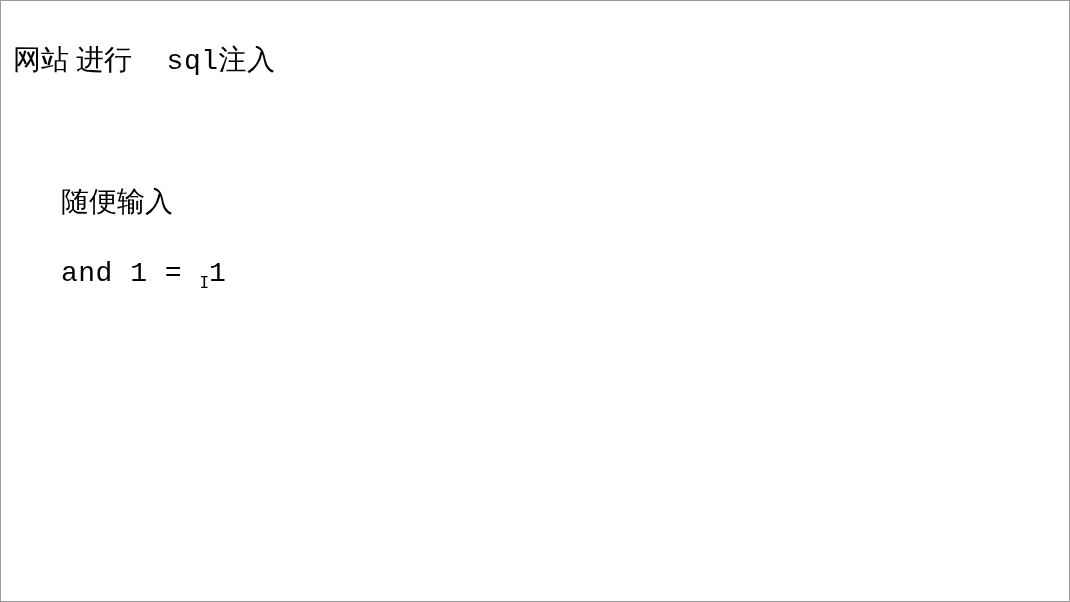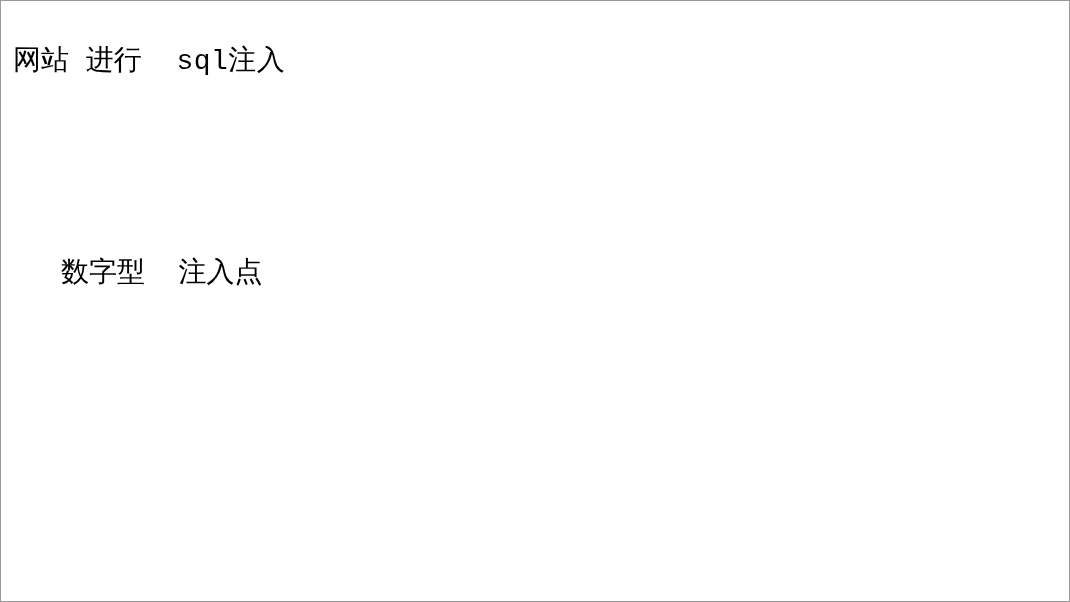--- a/index.html
+++ b/index.html
@@ -31,21 +31,21 @@
       line-height: 1.25;
       white-space: pre;
       color: #000;
     }
     .mono {
       font-family: "Consolas", "Courier New", monospace;
       letter-spacing: 0.5px;
       text-align: center;
     }
     .cjk {
-      font-family: Liberation Mono, monospace;
+      font-family: Liberation Serif, serif;
       margin-top: 32px;
     }
     .line {
       min-height: 35px;
     }
     .blank {
       min-height: 35px;
     }
     .indent1 {
       padding-left: 48px;
@@ -59,22 +59,23 @@
     }
   </style>
 </head>
 <body>
 
 <div class="outer">
   <div class="tab-bar"></div>
   <div class="content">
 <div class="line"><span class="cjk">网站 进行</span><span class="mono">  sql注入</span></div>
 <div class="blank"></div>
+<div class="line indent1"><span class="cjk">随便输入</span></div>
+<div class="line indent1"><span class="mono">and 1 = </span><span class="cursor-i">I</span><span class="mono">1</span></div>
 <div class="blank"></div>
-<div class="line indent1"><span class="cjk">数字型</span><span class="cjk">  注入点</span></div>
 
 
 
 
 
 
 
 
 
   </div>

